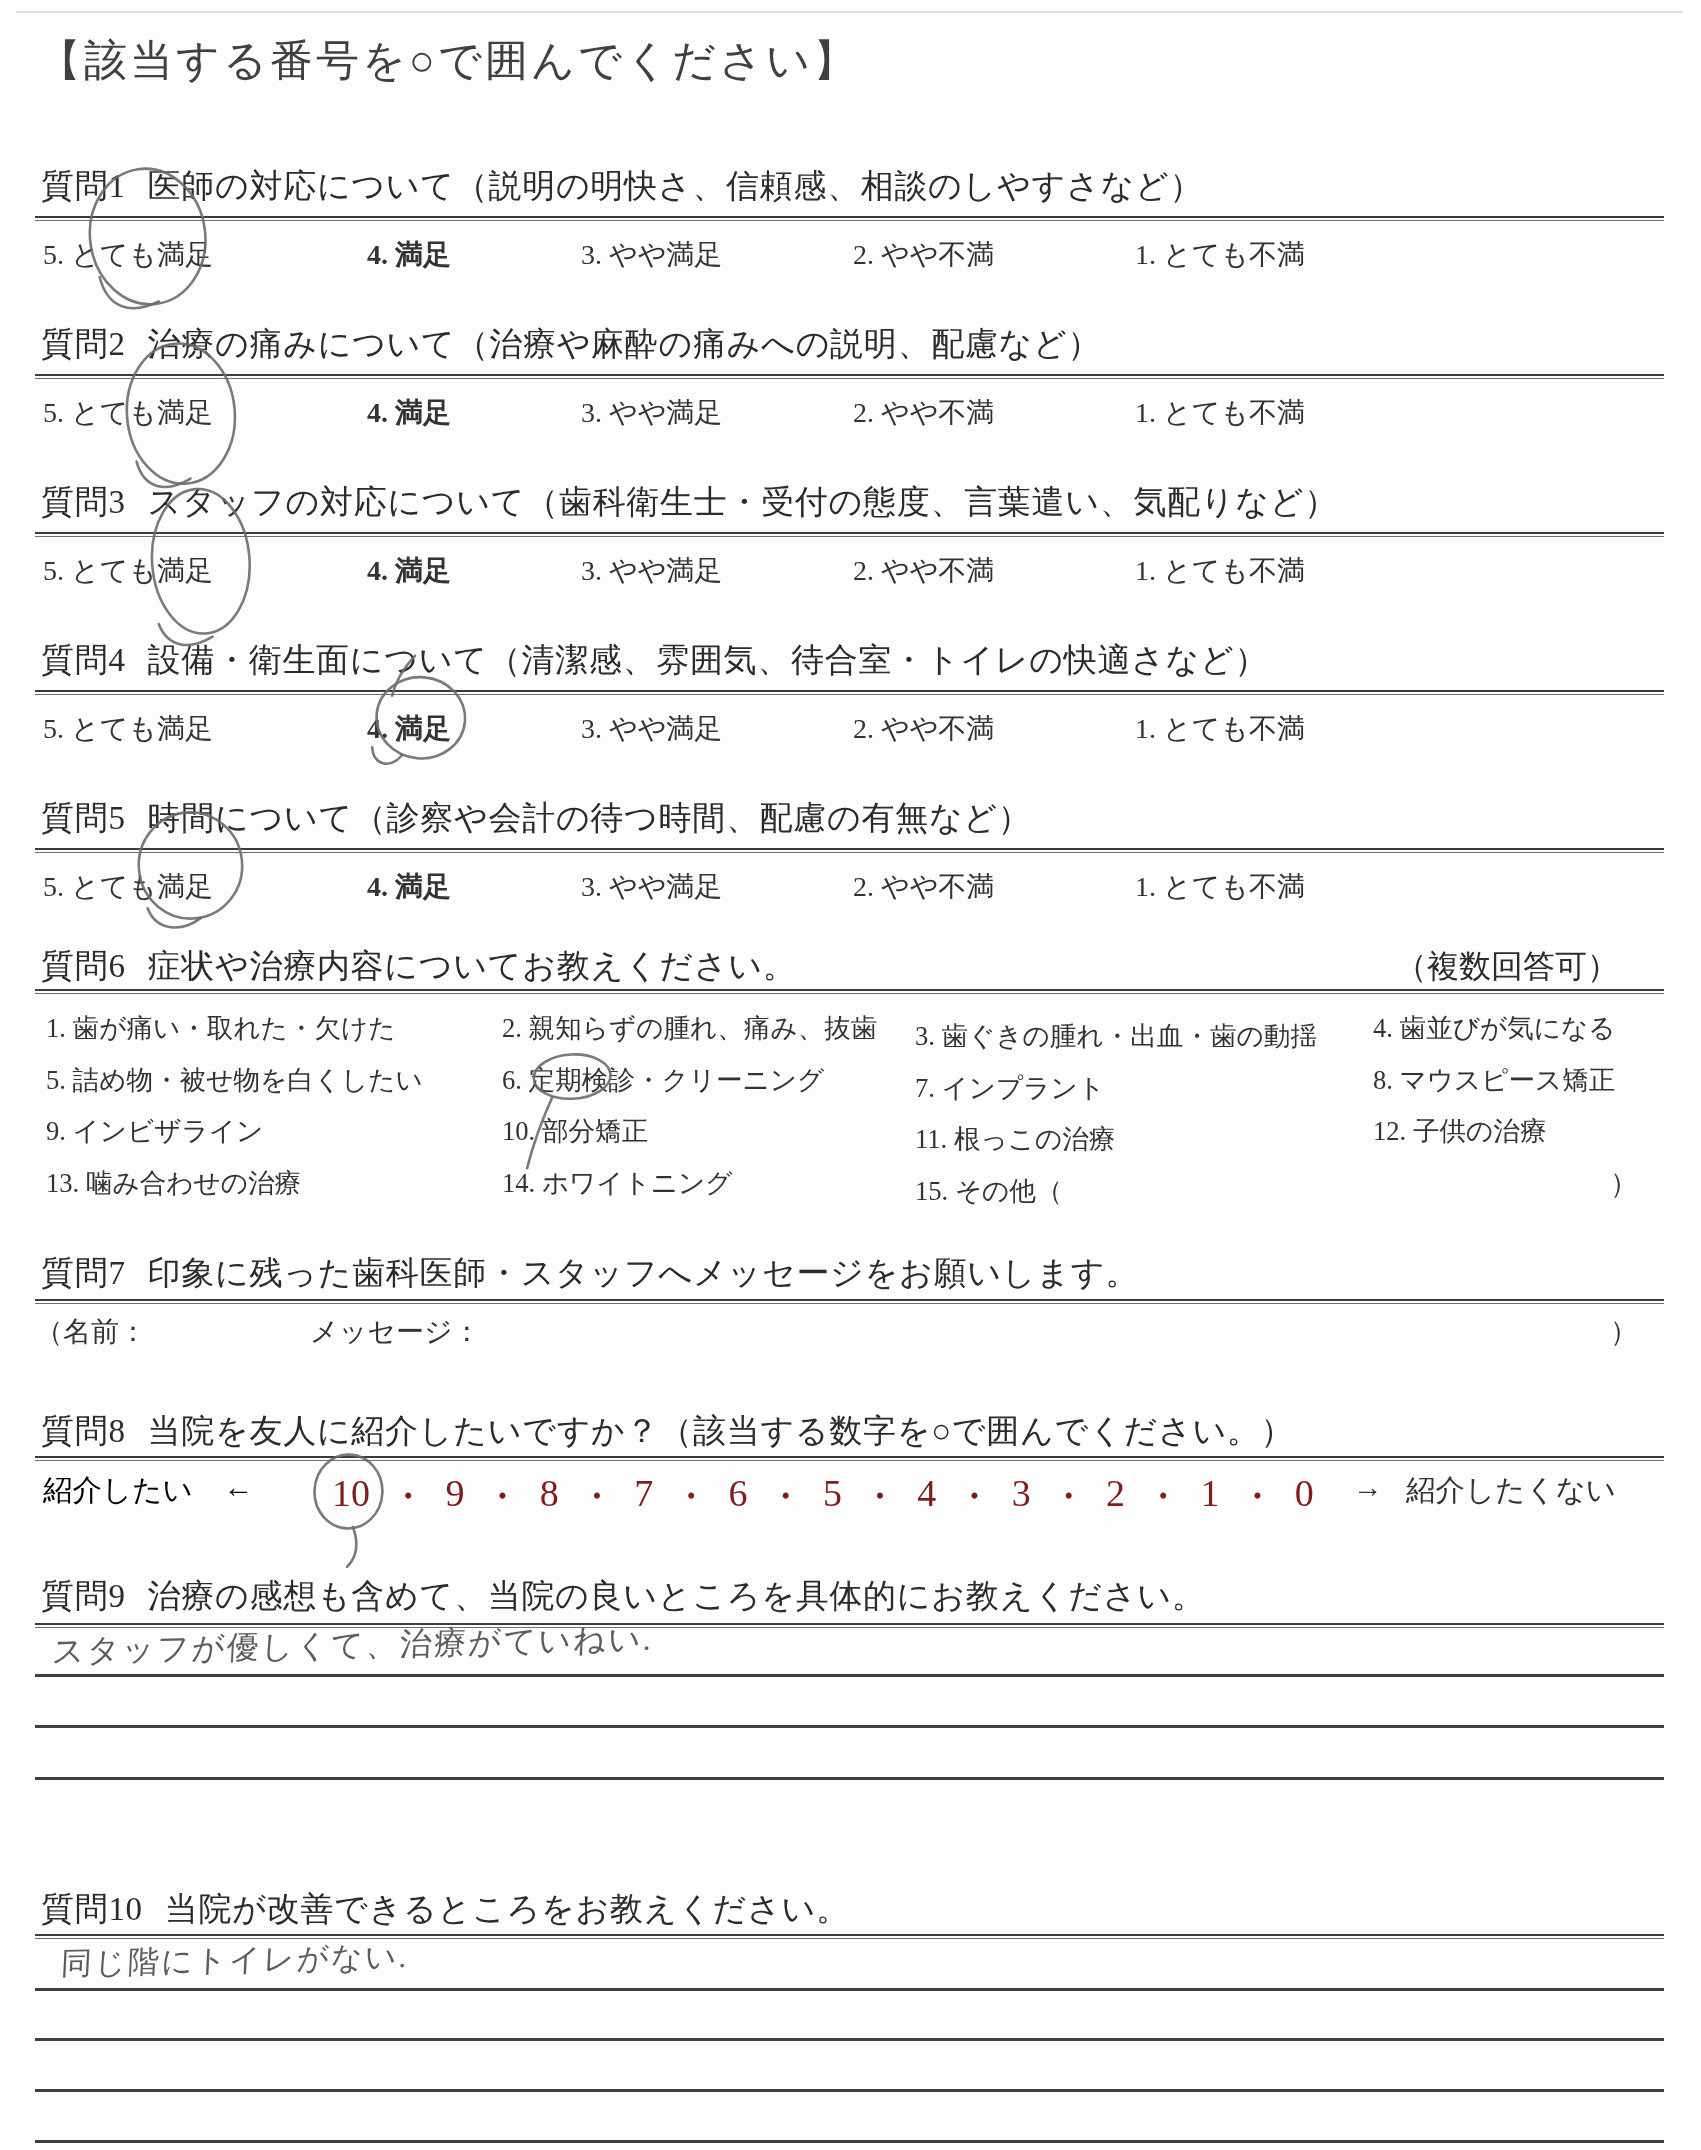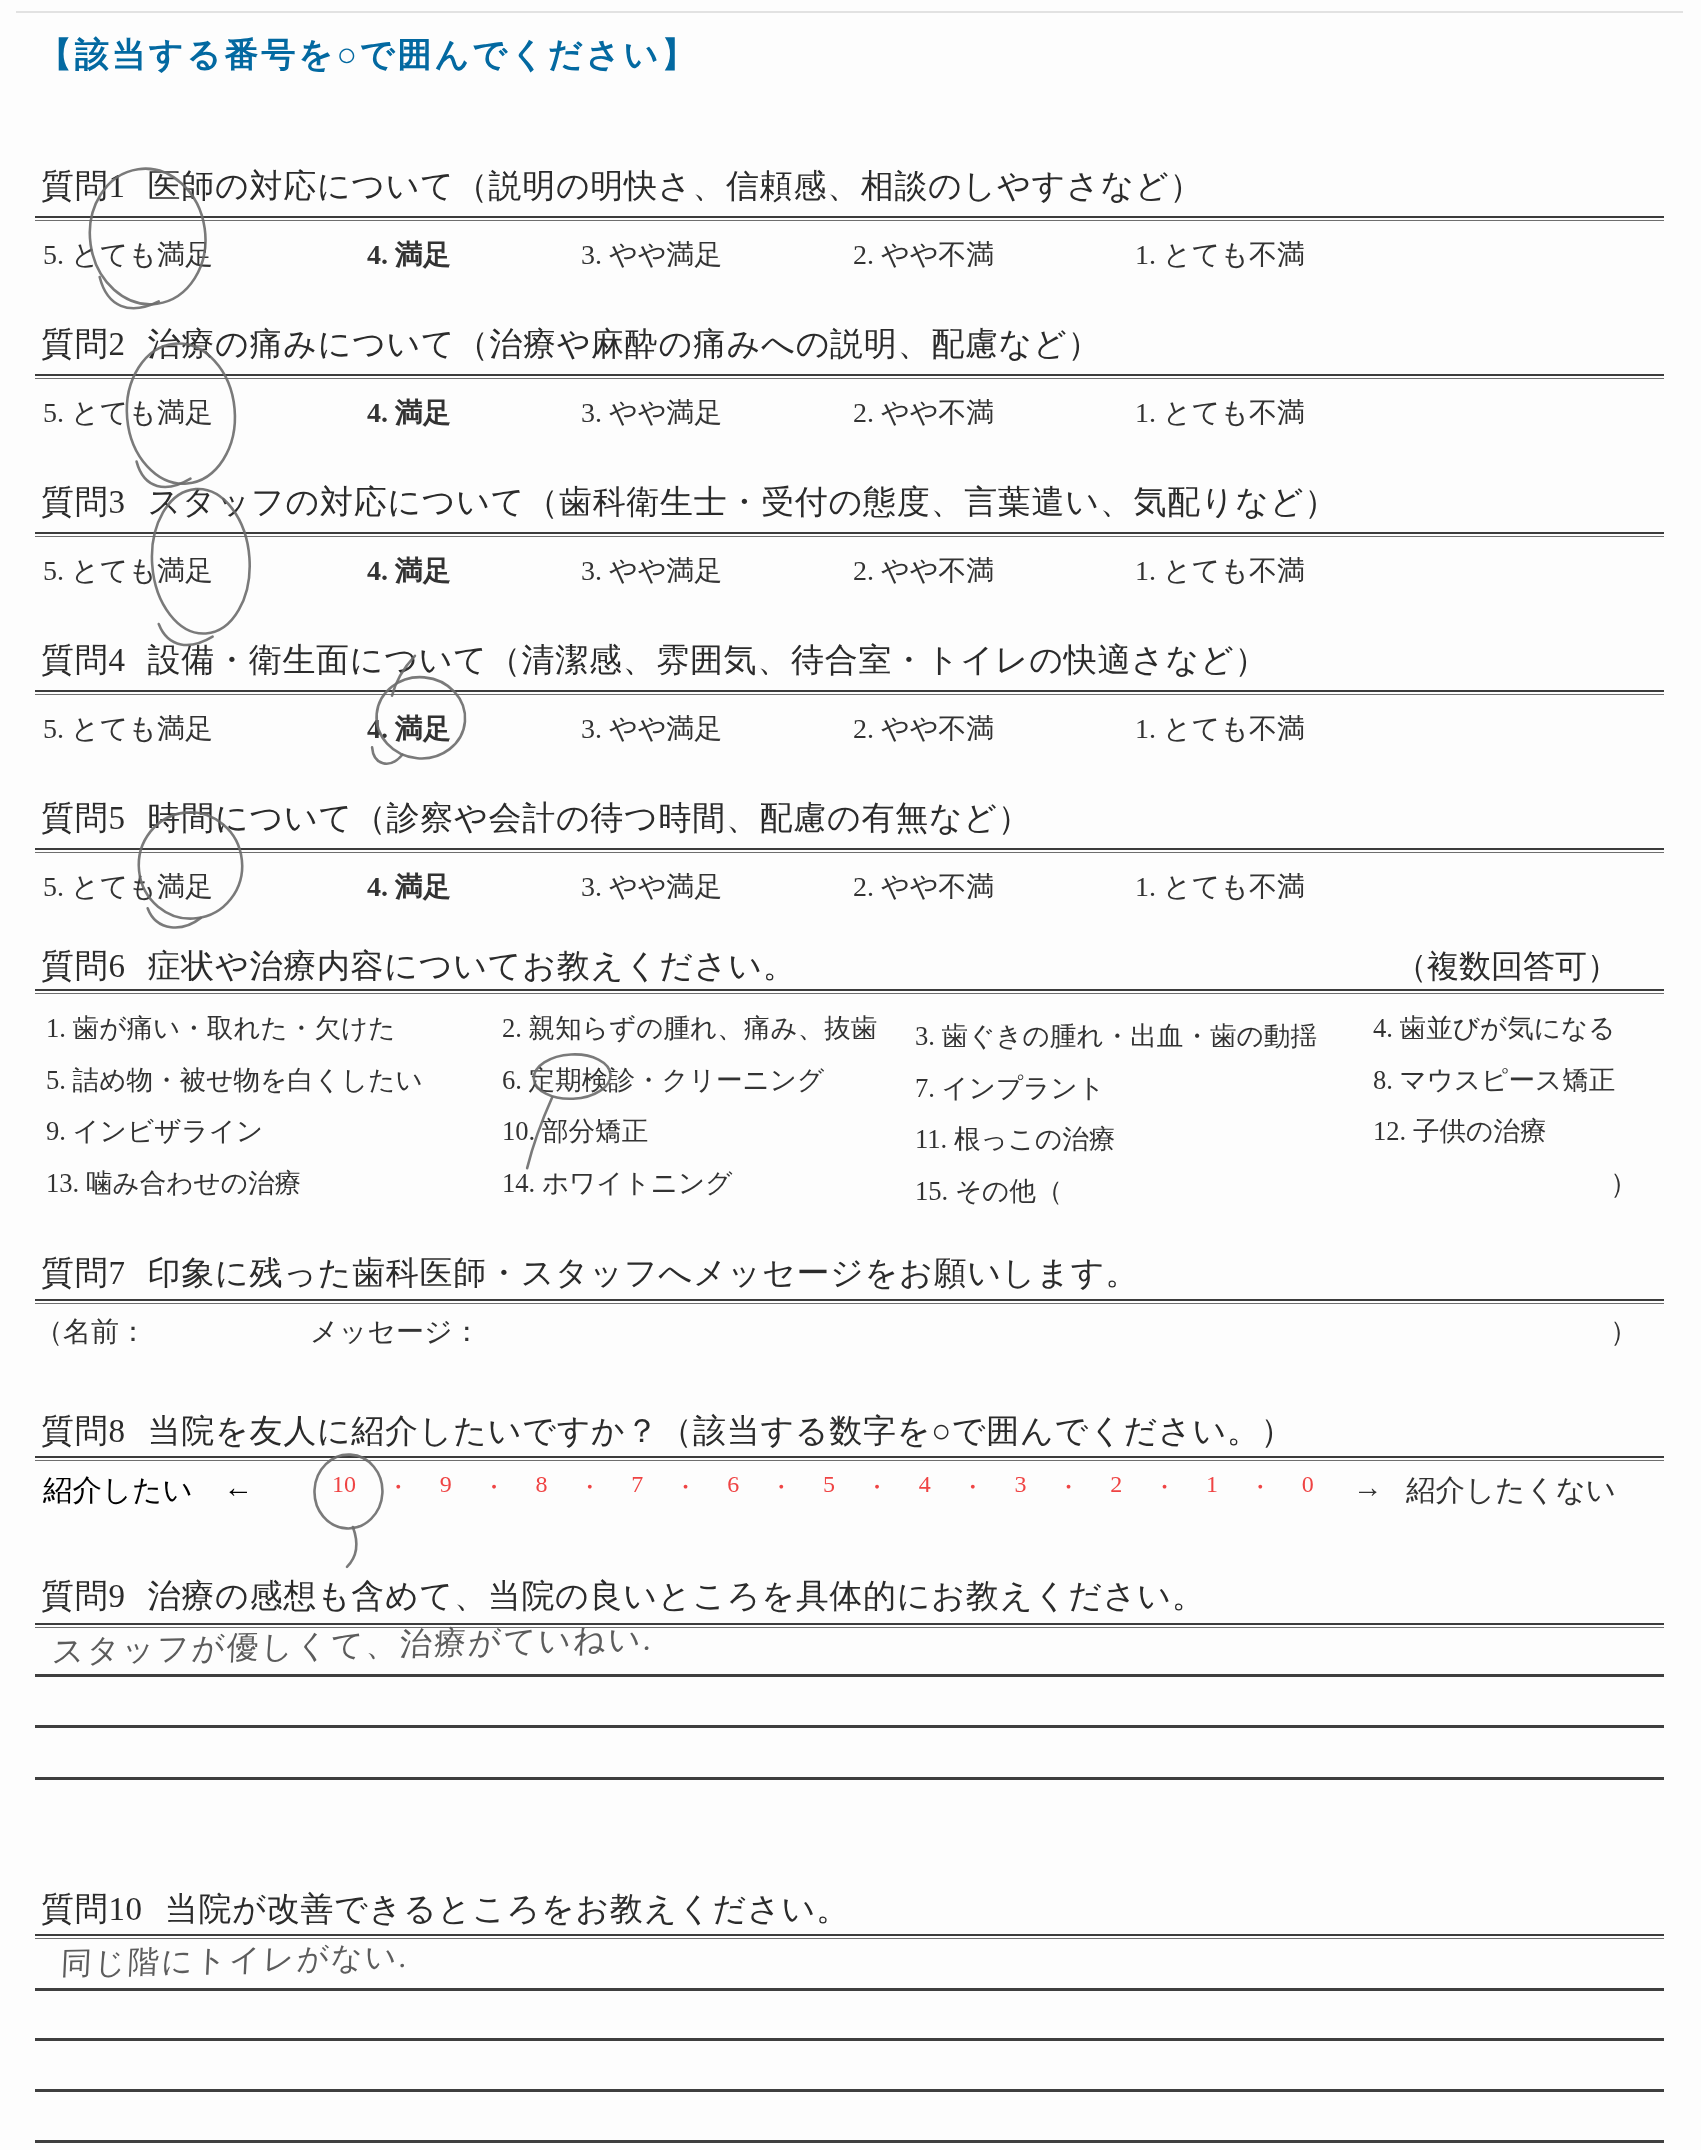--- a/index.html
+++ b/index.html
@@ -7,36 +7,36 @@
     position:relative;
     width:1701px;height:2151px;
     background:#fdfdfd;
     overflow:hidden;
     font-family:"Liberation Serif","DejaVu Serif",serif;
     color:#2f2f2f;
   }
   .top-artifact{position:absolute;top:11px;left:16px;width:1667px;height:1.5px;background:#e2e2e2;}
   .title{
     position:absolute;left:38px;top:32px;margin:0;
-    font-size:34px;font-weight:700;letter-spacing:3px;color:#0369a1;white-space:nowrap;
+    font-size:43px;font-weight:400;letter-spacing:3px;color:#404040;white-space:nowrap;
   }
   .q-header{position:absolute;left:41px;font-size:33px;letter-spacing:0.7px;white-space:nowrap;color:#2b2b2b;}
   .q-label{margin-right:22px;}
   .q-note{position:absolute;left:1395px;font-size:32px;color:#2b2b2b;white-space:nowrap;}
   .rule{position:absolute;left:35px;width:1629px;height:2.2px;border-top:2.2px solid #3c3c3c;border-bottom:1.5px solid #6e6e6e;}
   .ans-line{position:absolute;left:35px;width:1629px;height:0;border-top:3px solid #3f3f3f;}
   .opt-row{position:absolute;left:0;top:0;width:1701px;height:40px;}
   .opt{position:absolute;font-size:28px;white-space:nowrap;color:#333;}
   .o1{left:43px;} .o2{left:367px;font-weight:bold;} .o3{left:581px;} .o4{left:853px;} .o5{left:1135px;}
   .g-item{position:absolute;font-size:26.6px;white-space:nowrap;color:#333;}
   .c1{left:46px;} .c2{left:502px;} .c3{left:915px;margin-top:8px;} .c4{left:1373px;text-align:center;}
   .paren-end{position:absolute;left:1610px;font-size:28px;color:#333;}
   .field-label{position:absolute;font-size:28px;white-space:nowrap;color:#333;}
   .scale-left{position:absolute;left:43px;top:1471px;display:flex;gap:31px;font-size:29.5px;color:#000000;}
-  .scale-numbers{position:absolute;left:332px;top:1471px;width:982px;display:flex;justify-content:space-between;font-size:24px;color:#ef4444;}
+  .scale-numbers{position:absolute;left:332px;top:1471px;width:982px;display:flex;justify-content:space-between;font-size:38px;color:#7f1d1d;}
   .scale-right{position:absolute;left:1353px;top:1471px;display:flex;gap:23.6px;font-size:29.5px;color:#333;}
   .hand{
     position:absolute;font-size:32px;color:#4f4f4f;letter-spacing:2.2px;white-space:nowrap;
     transform:rotate(-1.2deg) skewX(-4deg);transform-origin:left top;opacity:.92;
   }
   .ink-overlay{position:absolute;left:0;top:0;pointer-events:none;}
   .ink-overlay ellipse,.ink-overlay path{fill:none;stroke:#6b6b6b;stroke-width:3.5;stroke-linecap:round;opacity:.9;}
 </style>
 </head>
 <body>

